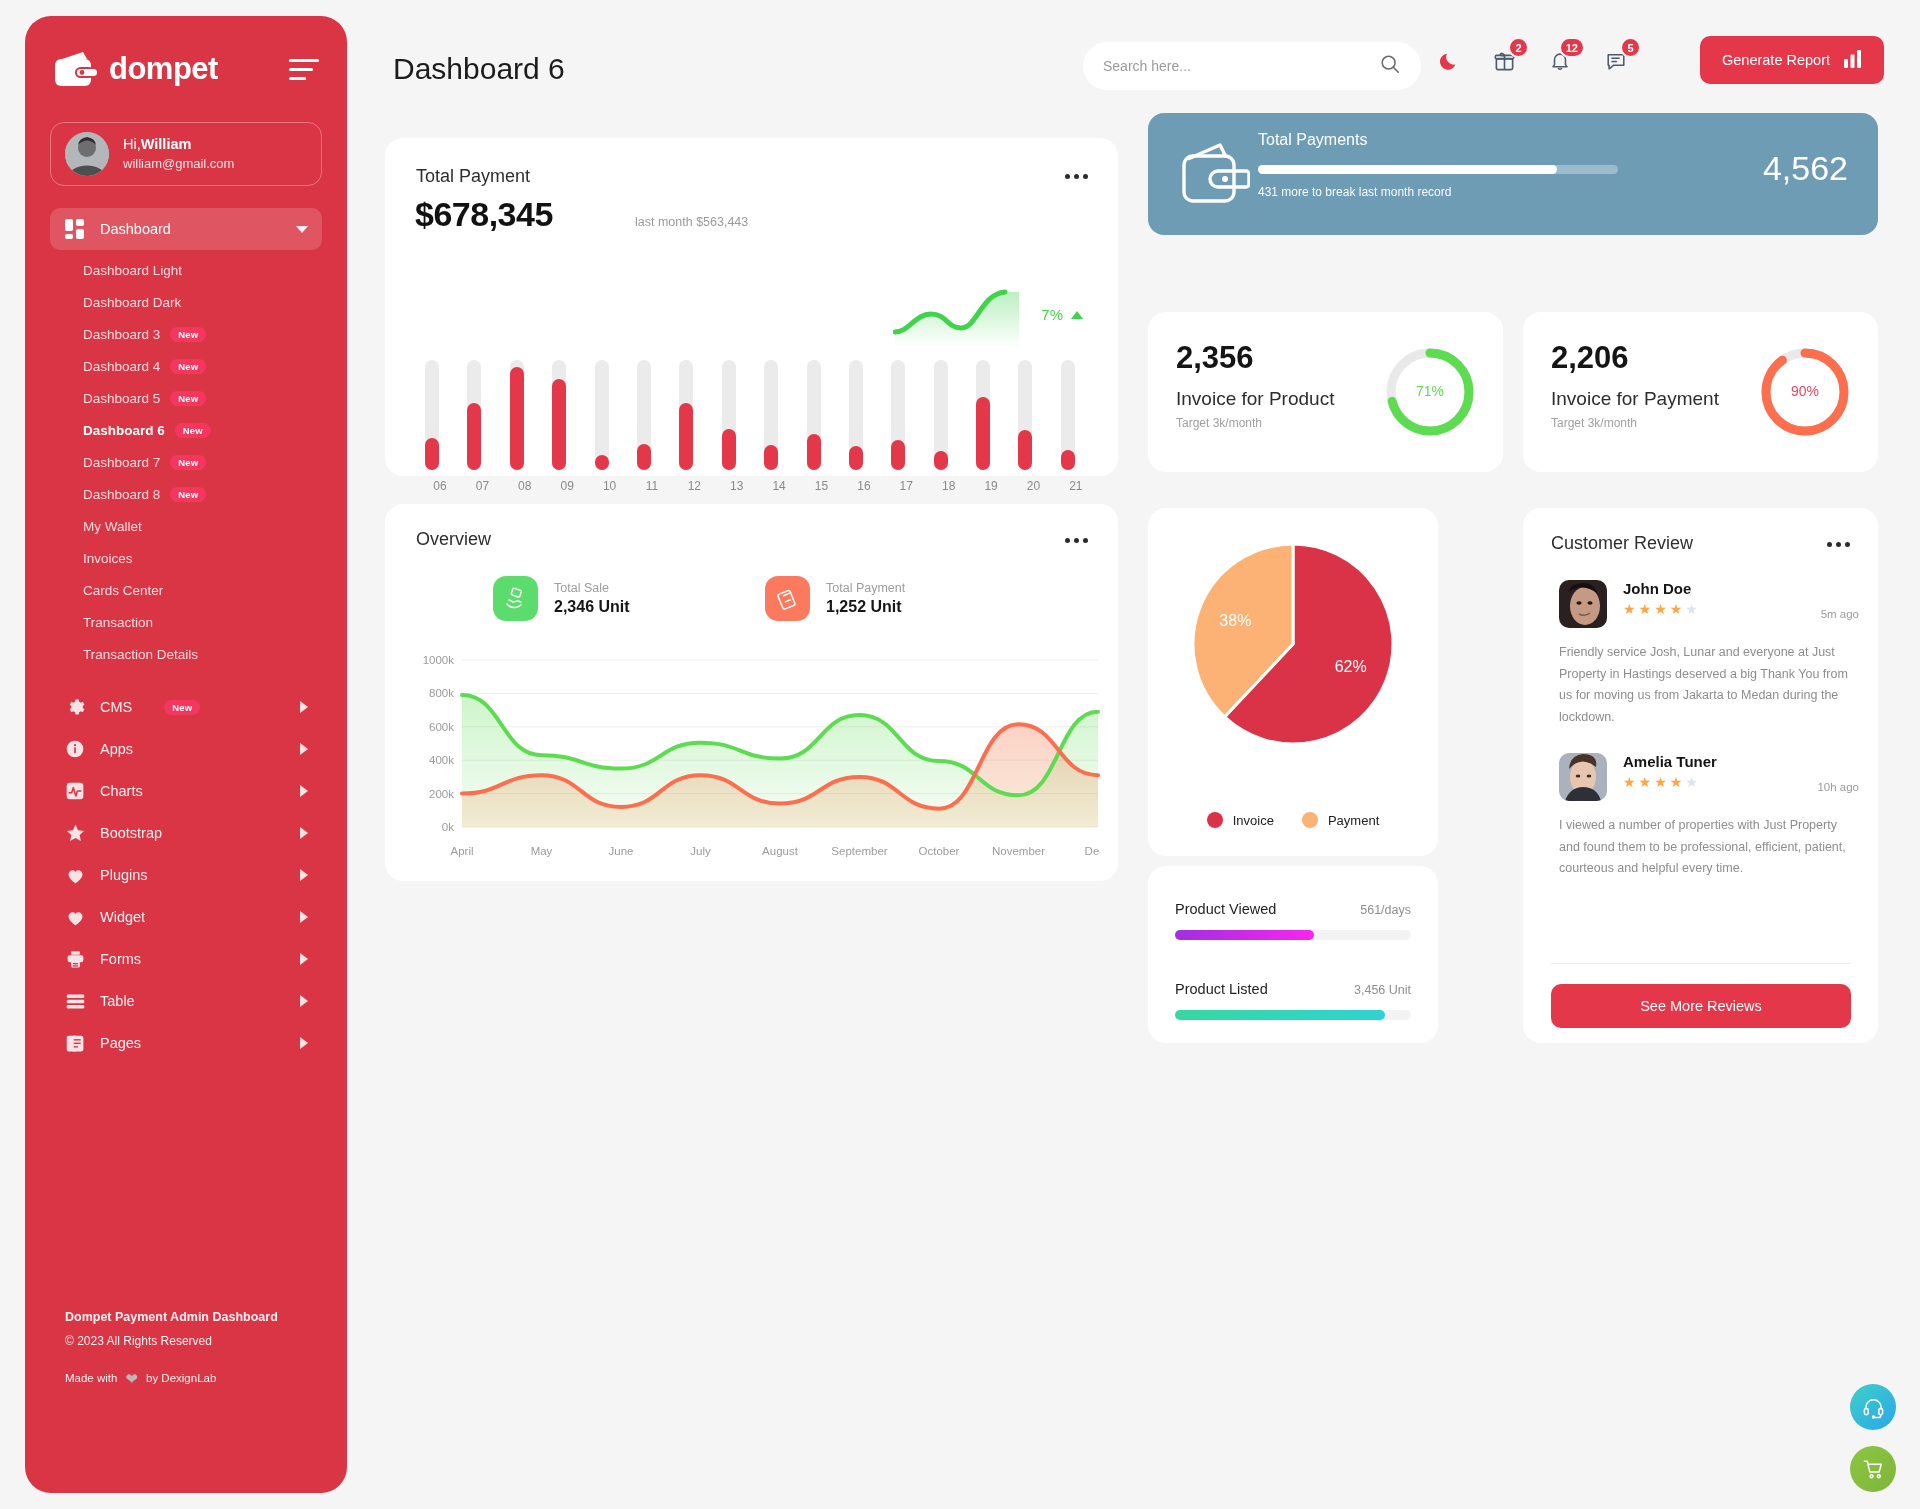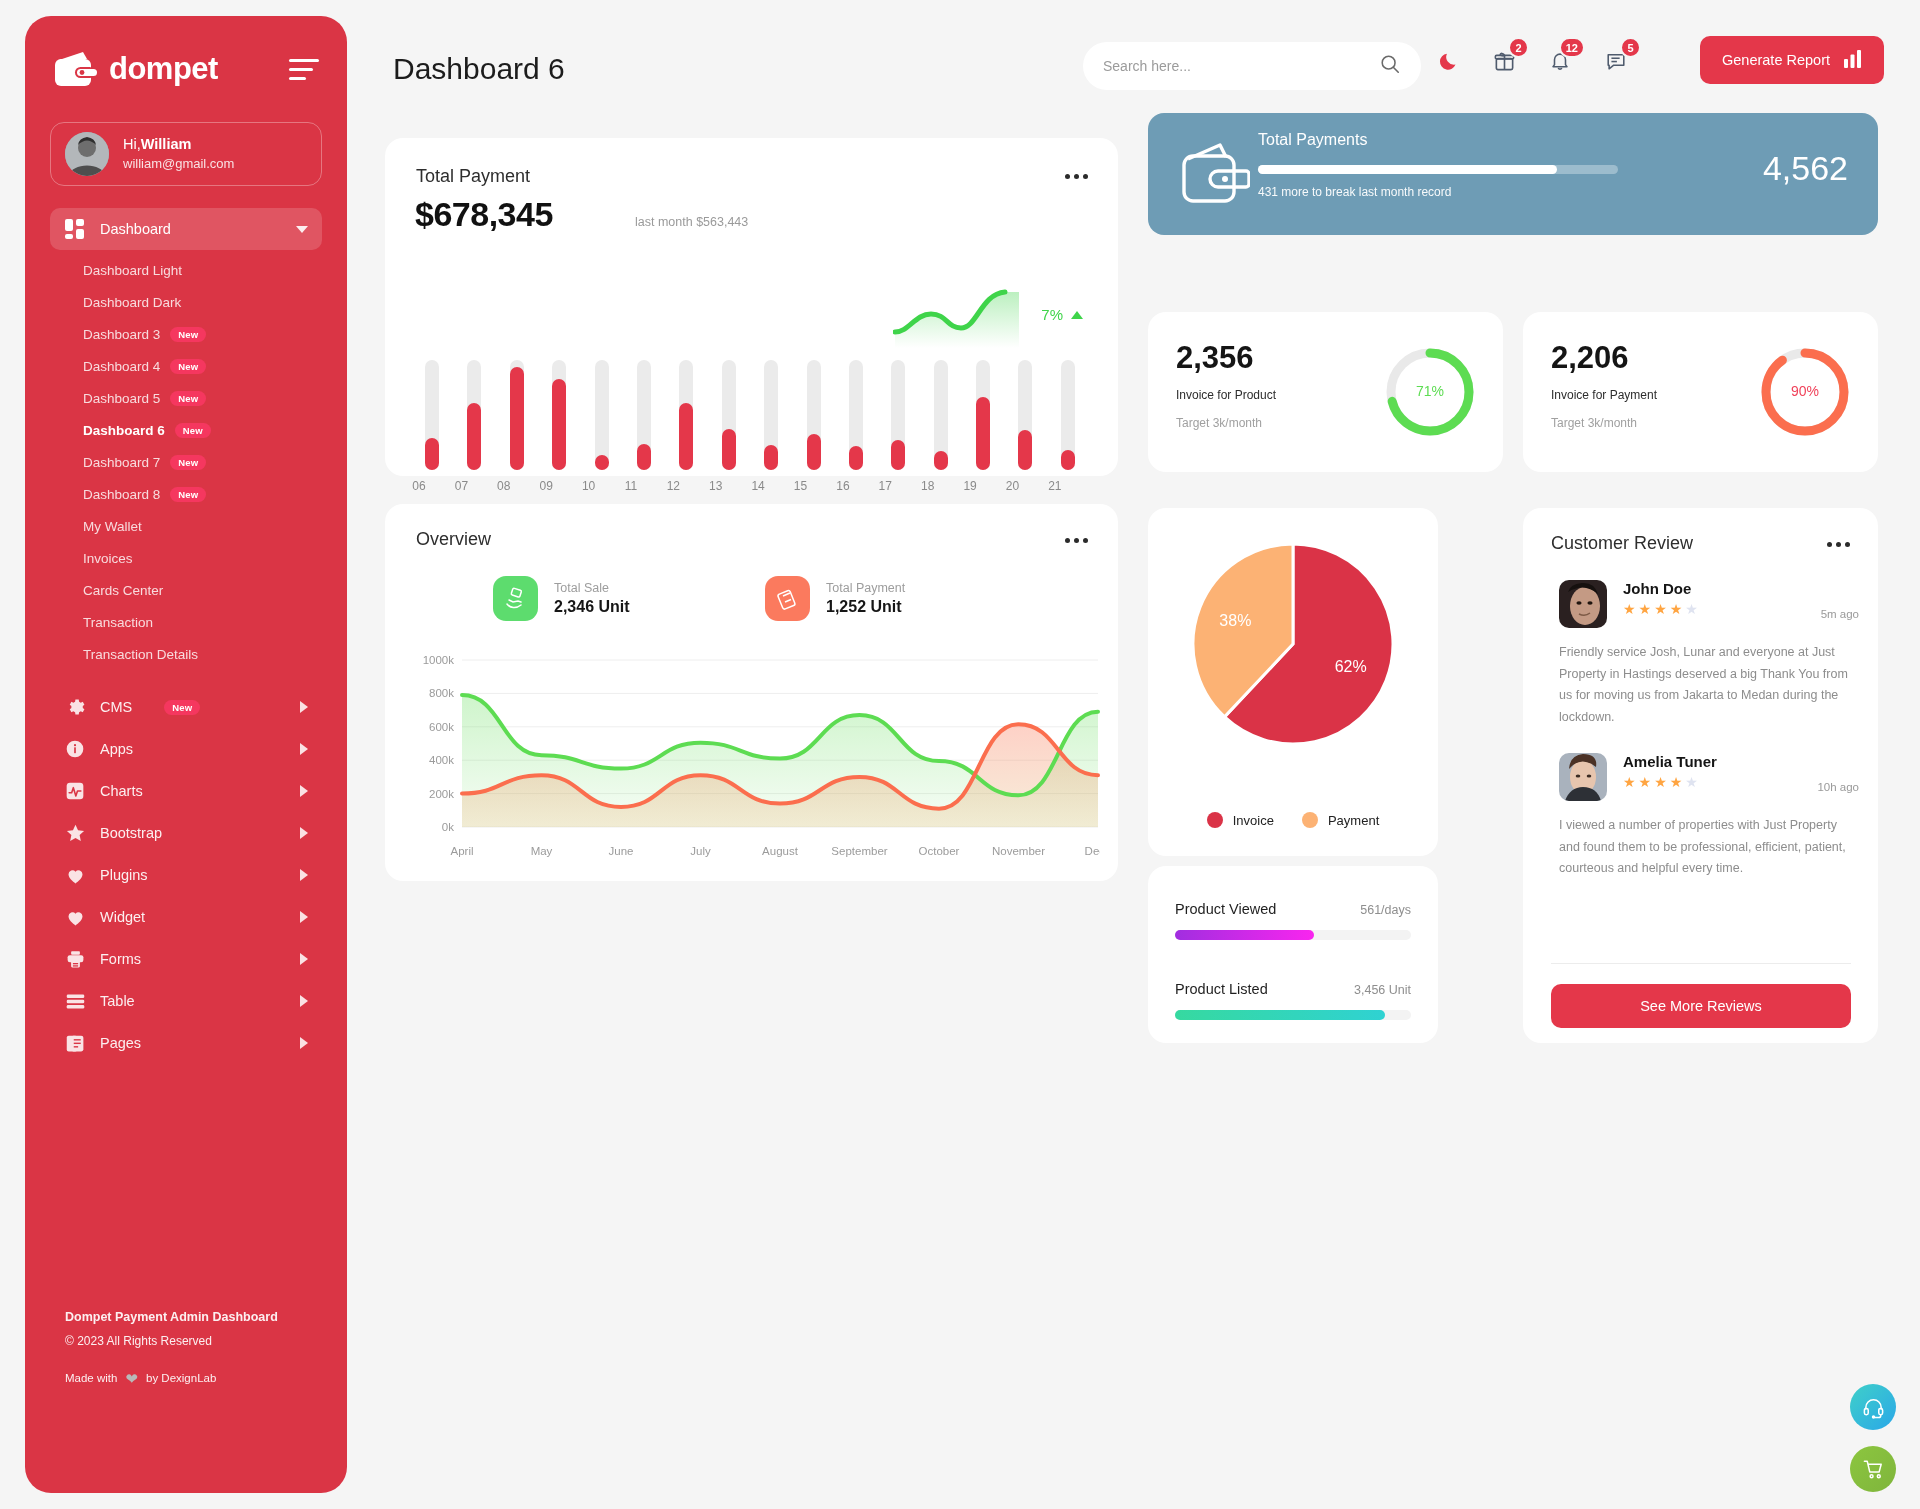--- a/index.html
+++ b/index.html
@@ -155,41 +155,41 @@
   .tp-dots { position:absolute; right:30px; top:36px; }
   .tp-amount { position:absolute; left:30px; top:57px; font-size:34px; font-weight:700; color:#111; letter-spacing:-.5px;}
   .tp-last { position:absolute; left:250px; top:77px; font-size:12.5px; color:#9a9a9a; }
   .tp-spark { position:absolute; right:95px; top:148px; }
   .tp-pct { position:absolute; right:35px; top:168px; font-size:15px; color:#3fd44a; display:flex; align-items:center; gap:8px;}
   .tri-up { width:0;height:0;border-left:6px solid transparent;border-right:6px solid transparent;border-bottom:8px solid #3fd44a;}
   .bars { position:absolute; left:40px; top:222px; width:650px; height:110px; display:flex; align-items:flex-end; justify-content:space-between;}
   .bar-col { width:14px; display:flex; flex-direction:column; align-items:center; }
   .bar-track { width:14px; height:110px; background:#ebebeb; border-radius:7px; position:relative; }
   .bar-fill { position:absolute; bottom:0; left:0; width:14px; background:#e4374a; border-radius:7px; }
-  .bar-labels { position:absolute; left:27px; top:341px; width:650px; display:flex; justify-content:space-between; }
+  .bar-labels { position:absolute; left:48px; top:341px; width:650px; display:flex; justify-content:space-between; }
   .bar-lab { width:14px; text-align:center; font-size:12px; color:#8a8a8a; }
 
   
   #card-payments-banner {
     left:1148px; top:113px; width:730px; height:122px;
     background:#6e9cb5; border-radius:16px; color:#fff;
   }
   .pb-wallet { position:absolute; left:30px; top:28px; }
   .pb-title { position:absolute; left:110px; top:18px; font-size:16px; }
   .pb-track { position:absolute; left:110px; top:52px; width:360px; height:9px; background:rgba(255,255,255,.32); border-radius:5px; }
   .pb-fill { height:9px; background:#fff; border-radius:5px; }
   .pb-note { position:absolute; left:110px; top:72px; font-size:12px; color:rgba(255,255,255,.95); }
   .pb-value { position:absolute; right:30px; top:36px; font-size:34px; font-weight:500; }
 
   
   .inv-card { top:312px; width:355px; height:160px; }
   #card-invoice-product { left:1148px; }
   #card-invoice-payment { left:1523px; }
   .inv-num { position:absolute; left:28px; top:28px; font-size:31px; font-weight:600; color:#151515; }
-  .inv-label { position:absolute; left:28px; top:76px; font-size:12px; color:#2d2d2d; }
+  .inv-label { position:absolute; left:28px; top:76px; font-size:19px; color:#2d2d2d; }
   .inv-target { position:absolute; left:28px; top:104px; font-size:12px; color:#a0a0a0; }
   .gauge { position:absolute; right:26px; top:33px; width:94px; height:94px; }
   .gauge-txt { position:absolute; width:94px; top:38px; text-align:center; font-size:14px; font-weight:500; }
 
   
   #card-overview { left:385px; top:504px; width:733px; height:377px; }
   .ov-title { position:absolute; left:31px; top:25px; font-size:18px; color:#2e2e2e; }
   .ov-dots { position:absolute; right:30px; top:34px; }
   .ov-stat { position:absolute; top:72px; display:flex; align-items:center; gap:16px; }
   #ov-stat-sale { left:108px; }

